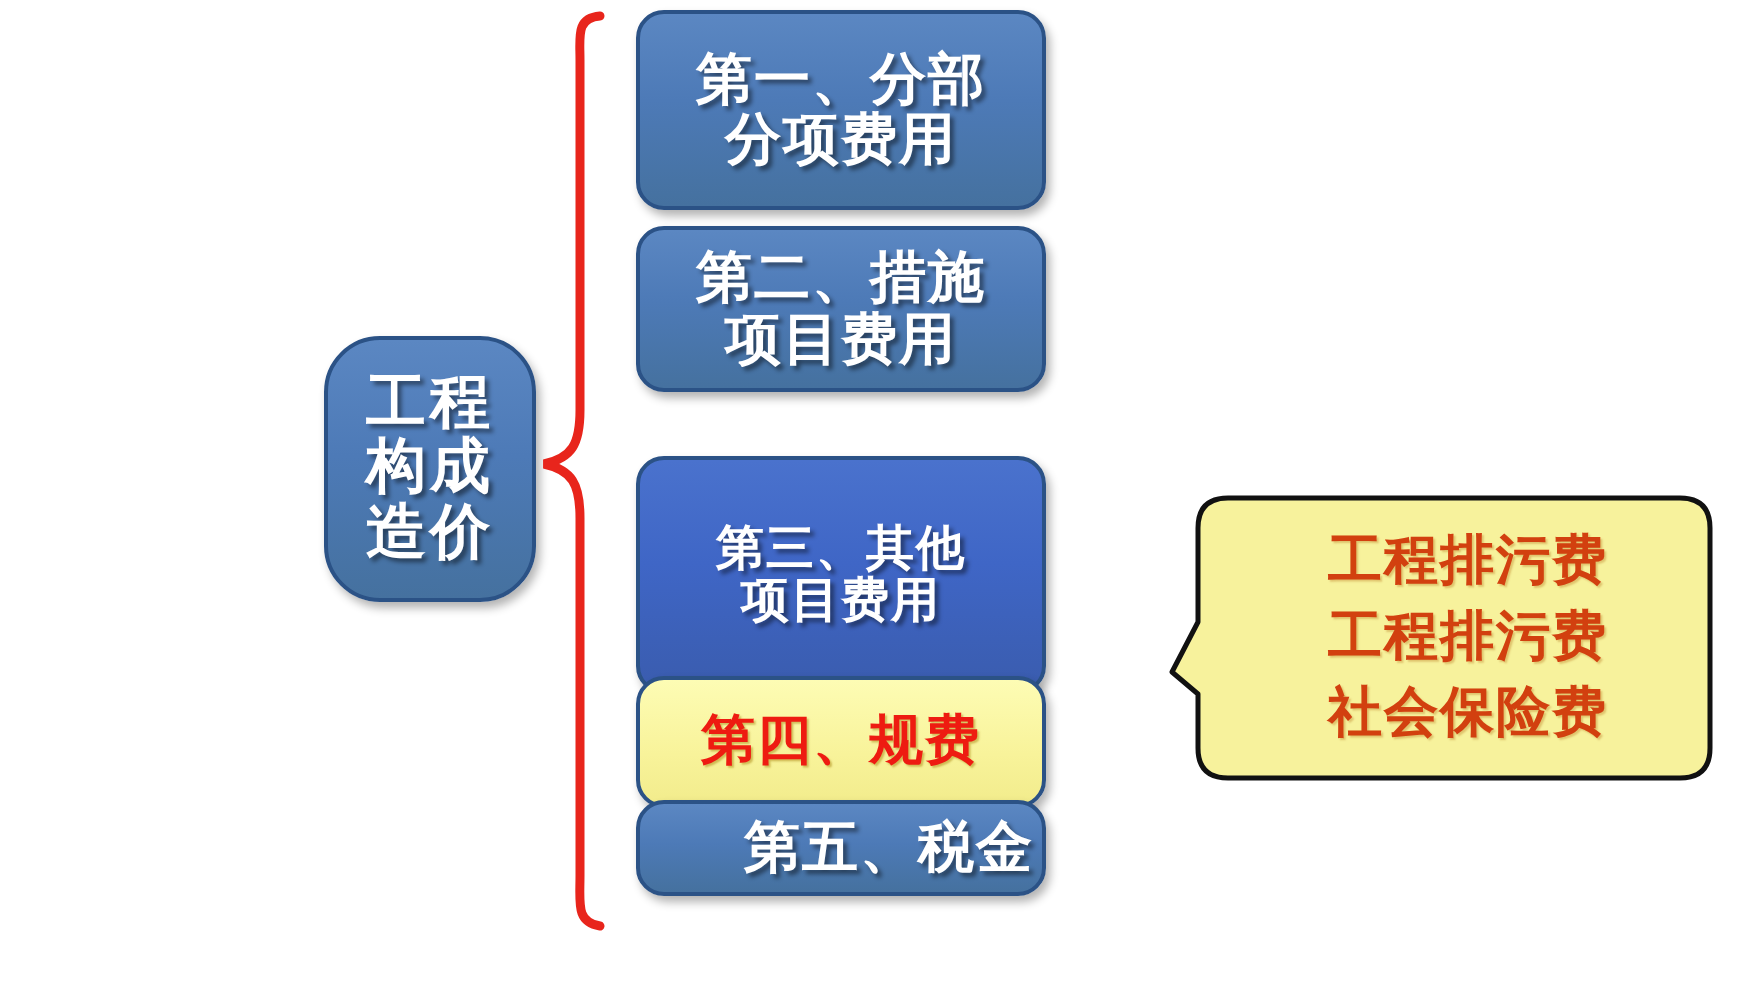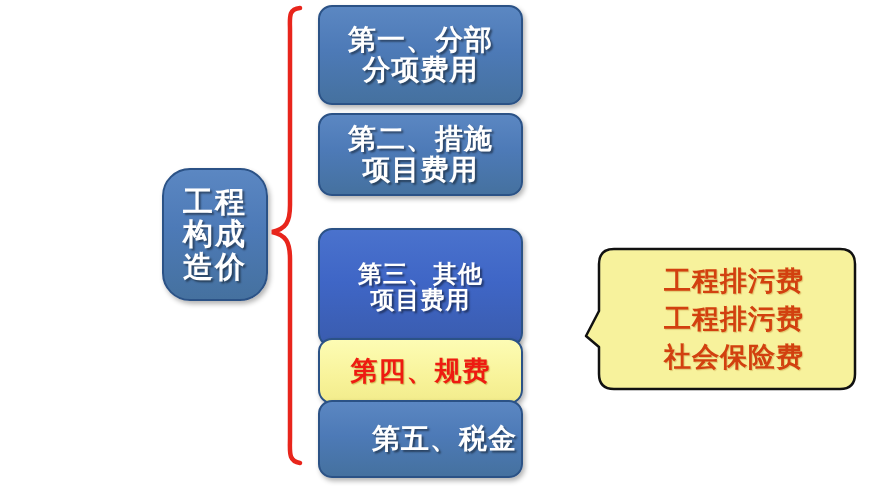--- a/index.html
+++ b/index.html
@@ -64,21 +64,21 @@
     letter-spacing: 2px;
   }
   #root-box .txt { padding: 0 2px; }
 
   
   .stack-box { left: 318px; width: 205px; }
   #stack-0 { top: 5px;   height: 100px; font-size: 28px; }
   #stack-1 { top: 113px; height: 83px;  font-size: 28px; }
   #stack-2 { top: 228px; height: 119px;  font-size: 24px; }
   #stack-3 { top: 338px; height: 66px;  font-size: 27px; }
-  #stack-4 { top: 400px; height: 78px;  font-size: 28px; padding-left: 48px; }
+  #stack-4 { top: 400px; height: 48px;  font-size: 28px; padding-left: 48px; }
 
   
   #brace {
     position: absolute;
     left: 266px;
     top: 0px;
     width: 40px;
     height: 500px;
     pointer-events: none;
   }

